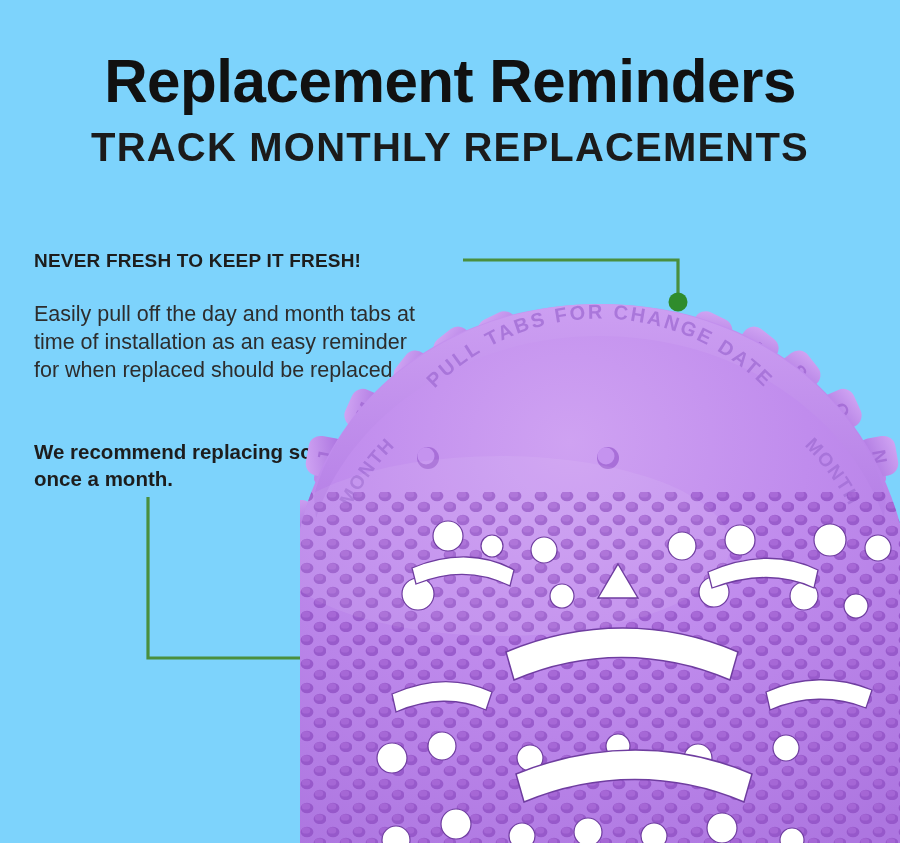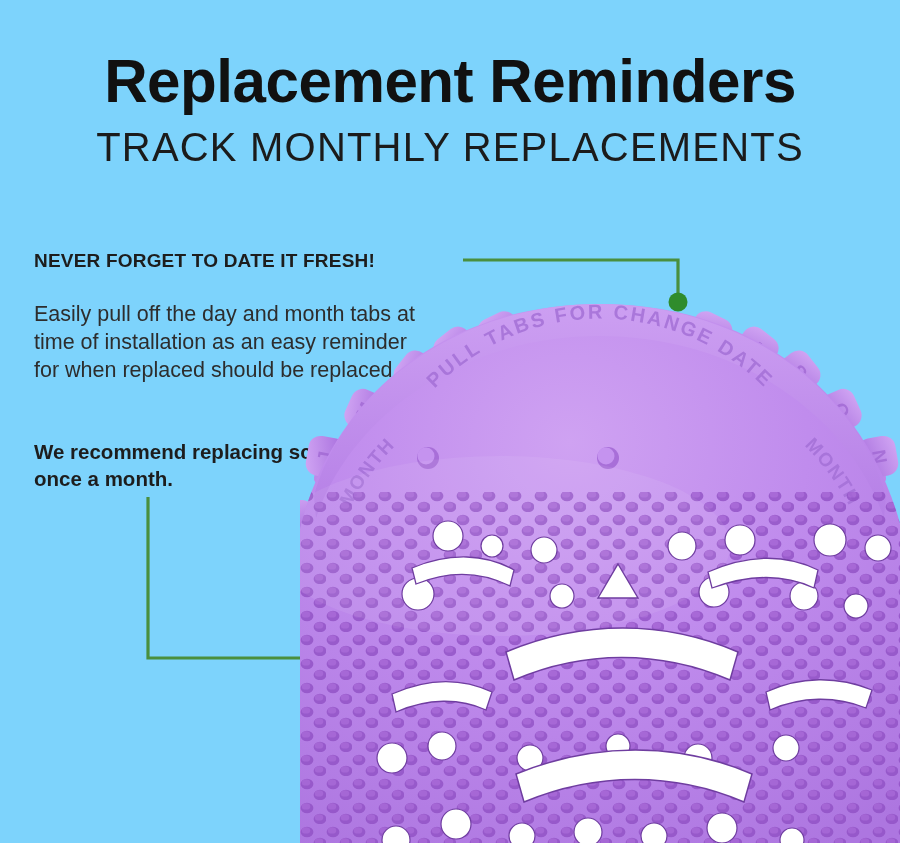--- a/index.html
+++ b/index.html
@@ -35,21 +35,21 @@
     white-space: nowrap;
   }
   #subtitle {
     position: absolute;
     left: 0;
     top: 124px;
     width: 900px;
     text-align: center;
     font-size: 40px;
     line-height: 46px;
-    font-weight: 400;
+    font-weight: 700;
     color: #1b1b1b;
     letter-spacing: 1.2px;
     white-space: nowrap;
   }
 
   
   #callout-heading {
     position: absolute;
     left: 34px;
     top: 249px;
@@ -104,21 +104,21 @@
 </style>
 </head>
 <body>
 
 <div id="page">
 
   <div id="title">Replacement Reminders</div>
 
   <div id="subtitle">TRACK MONTHLY REPLACEMENTS</div>
 
-  <div id="callout-heading">NEVER FORGET TO DATE IT FRESH!</div>
+  <div id="callout-heading">NEVER FRESH TO KEEP IT FRESH!</div>
 
   <div id="body-paragraph">Easily pull off the day and month tabs at time of installation as an easy reminder for when replaced should be replaced.</div>
 
   <div id="recommend-text">We recommend replacing screens once a month.</div>
 
   <svg class="leader-svg" viewBox="0 0 900 843">
     <g id="leader-top">
       <path d="M 463 260 L 678 260 L 678 300" fill="none" stroke="#4a8f3e" stroke-width="3.2"></path>
       <circle cx="678" cy="302" r="9.5" fill="#2f8c2c"></circle>
     </g>

